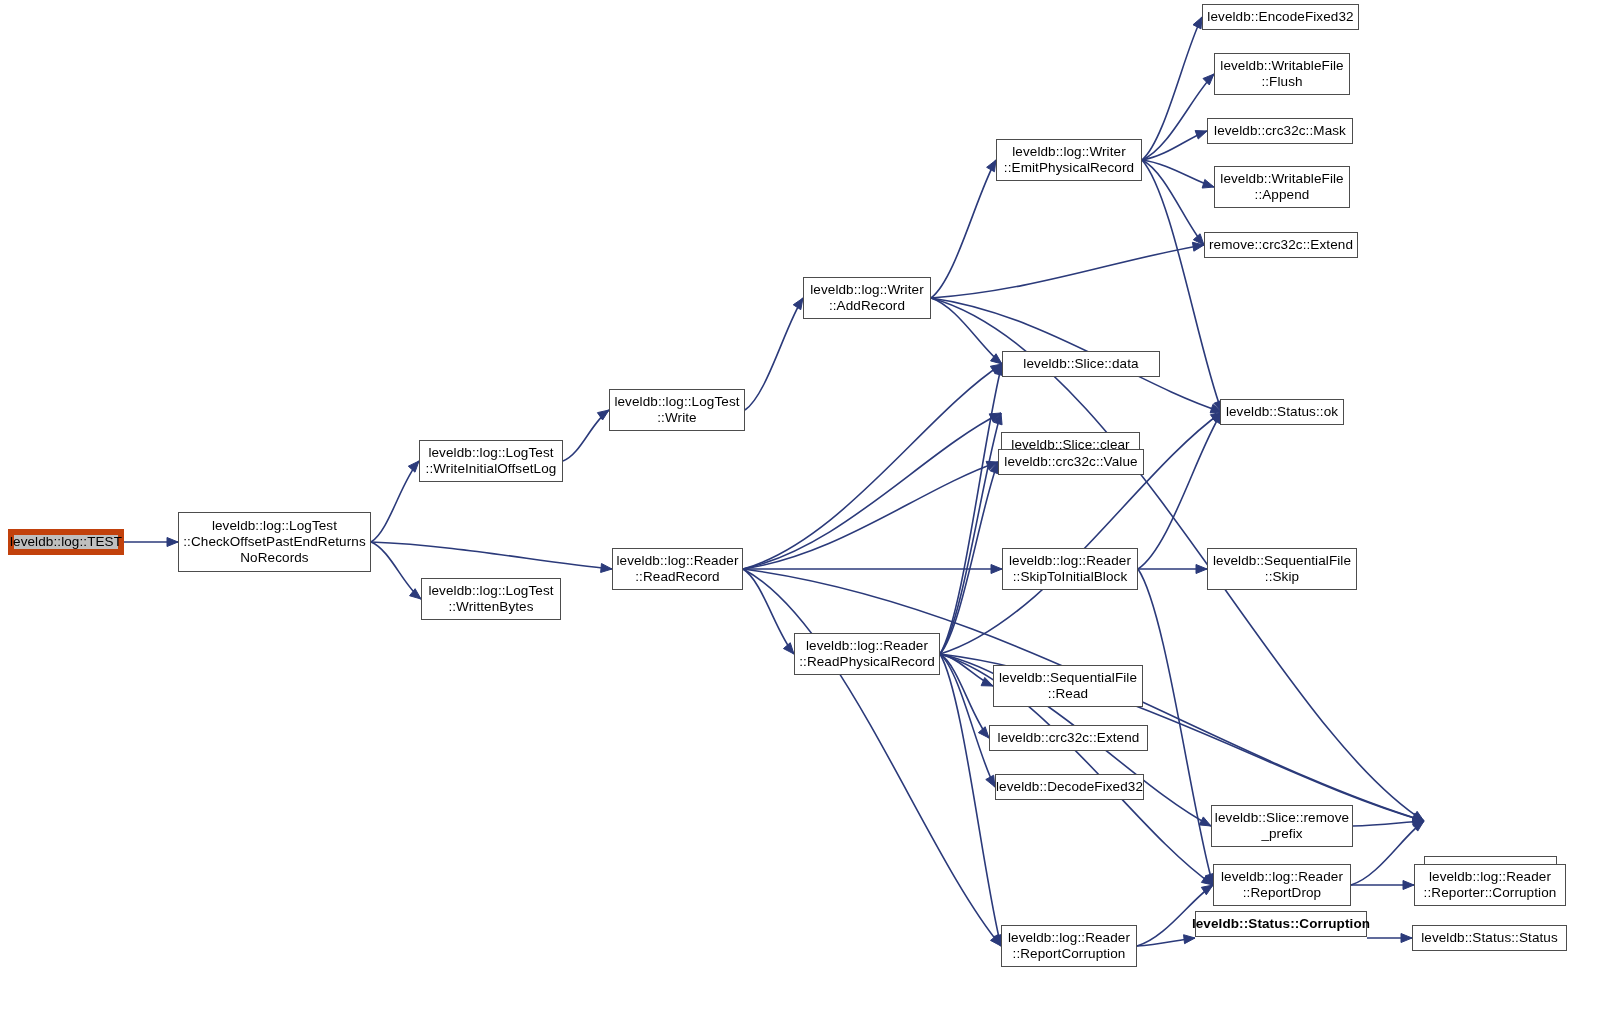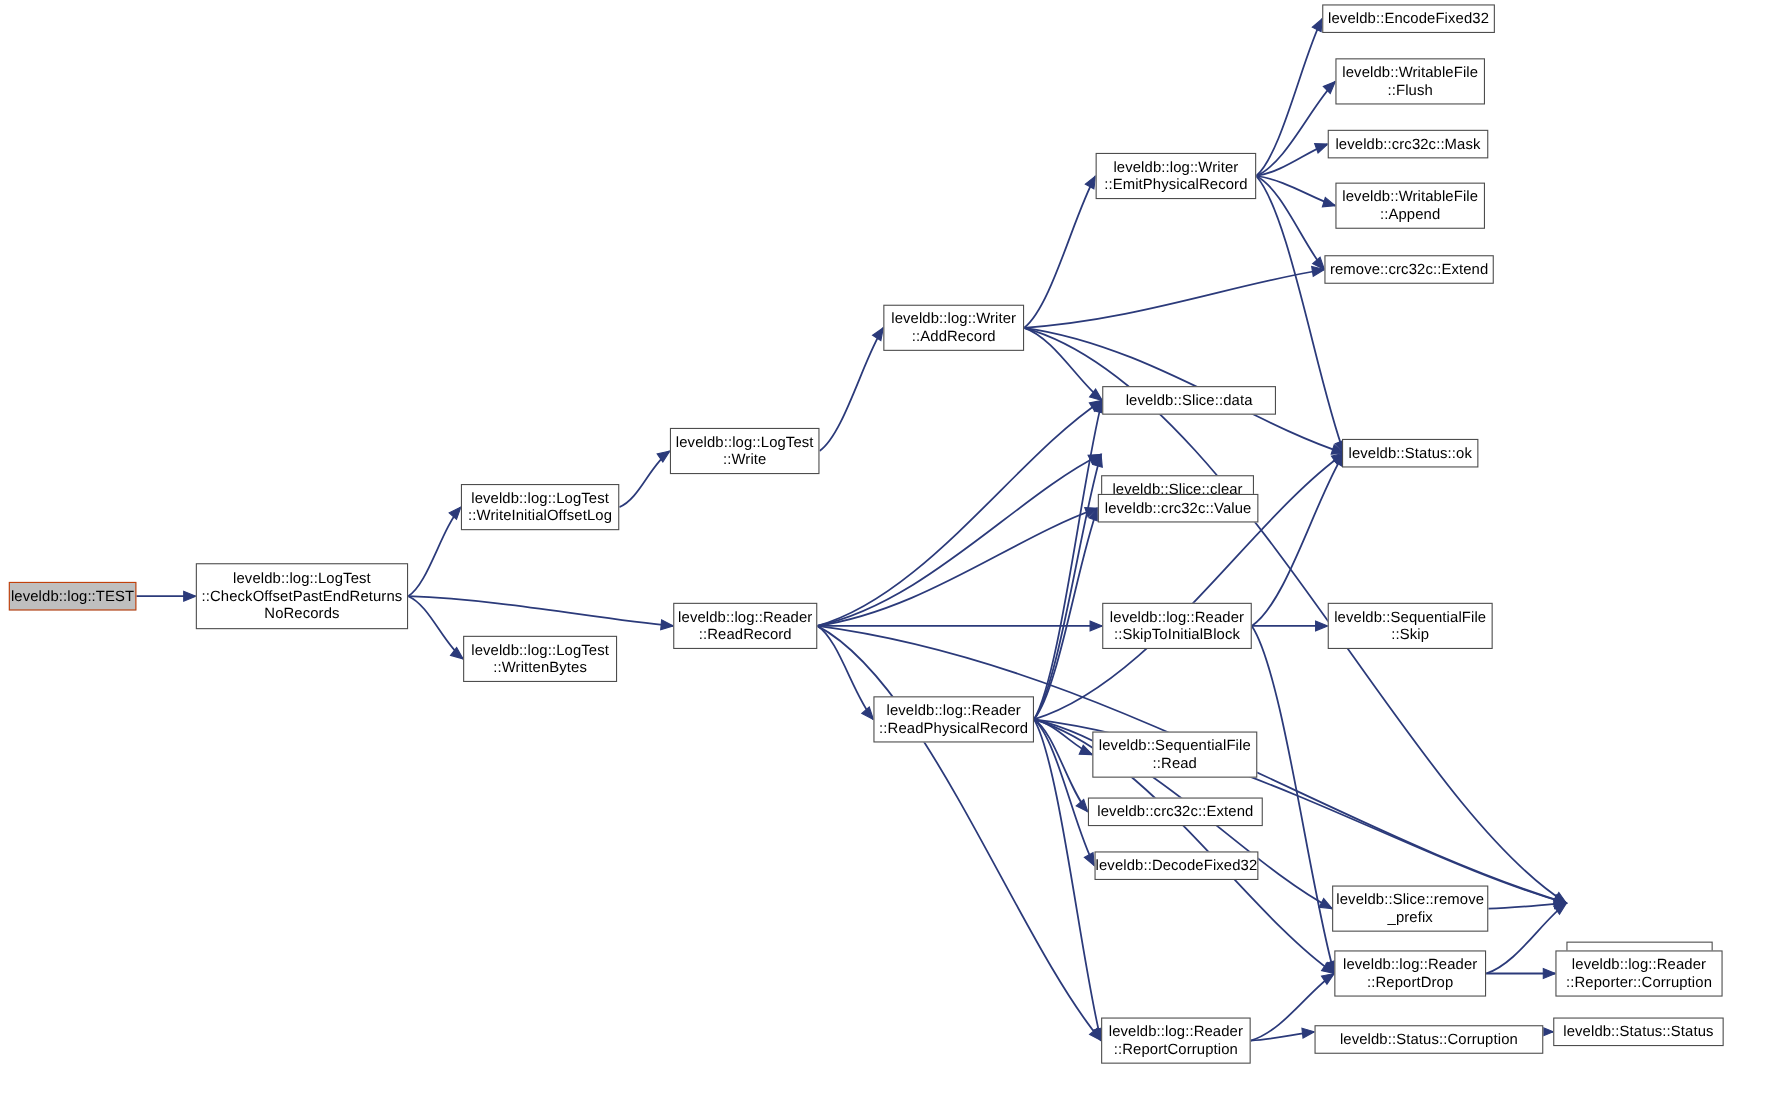--- a/index.html
+++ b/index.html
@@ -23,21 +23,21 @@
     justify-content:center;
     text-align:center;
     font-size:13.5px;
     line-height:16px;
     color:#000000;
     white-space:pre-line;
     letter-spacing:0.1px;
   }
   .node.root{
     background:#bfbfbf;
-    border:1px solid #c2410c;
+    border:6px solid #c2410c;
   }
 </style>
 </head>
 <body>
 
 <div id="canvas">
   <svg class="edges" id="edge-layer">
       <path d="M 124,542 C 144.52,542 160,542 178,542"></path>
       <polygon points="178,542 167,546.5 167,537.5"></polygon>
       <path d="M 371,542 C 389.24,531.065 401,481.0475 419,461"></path>
@@ -167,16 +167,16 @@
       <div class="node" style="left: 1220px; top: 399px; width: 124px; height: 26px;">leveldb::Status::ok</div>
       <div class="node" style="left: 1207px; top: 548px; width: 150px; height: 42px;">leveldb::SequentialFile
 ::Skip</div>
       <div class="node" style="left: 1211px; top: 805px; width: 142px; height: 42px;">leveldb::Slice::remove
 _prefix</div>
       <div class="node" style="left: 1213px; top: 864px; width: 138px; height: 42px;">leveldb::log::Reader
 ::ReportDrop</div>
       <div class="node" style="left: 1424px; top: 856px; width: 133px; height: 40px;">leveldb::Slice::size</div>
       <div class="node" style="left: 1414px; top: 864px; width: 152px; height: 42px;">leveldb::log::Reader
 ::Reporter::Corruption</div>
-      <div class="node" style="left: 1195px; top: 932px; width: 208px; height: 26px;">leveldb::Status::Corruption</div>
+      <div class="node" style="left: 1195px; top: 911px; width: 172px; height: 26px; font-weight: bold;">leveldb::Status::Corruption</div>
       <div class="node" style="left: 1412px; top: 925px; width: 155px; height: 26px;">leveldb::Status::Status</div>
     </div>
 </div>
 
 </body></html>

